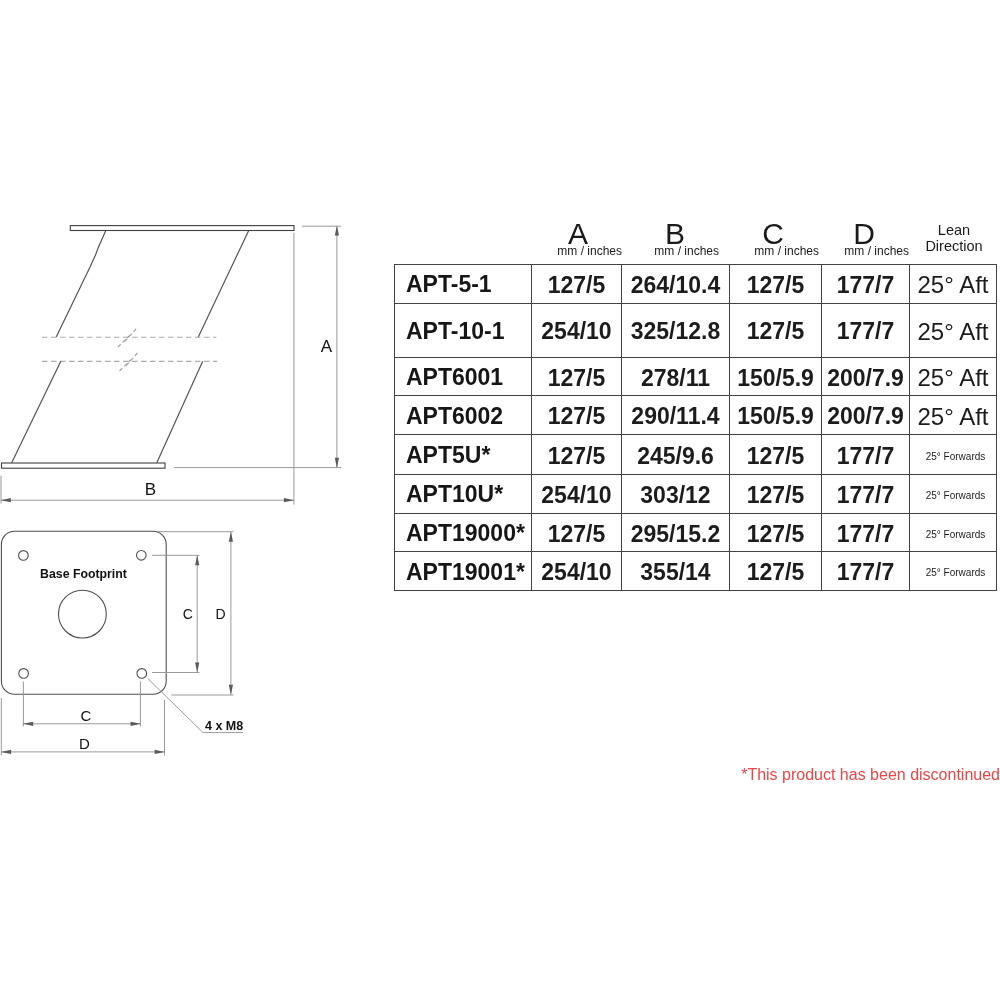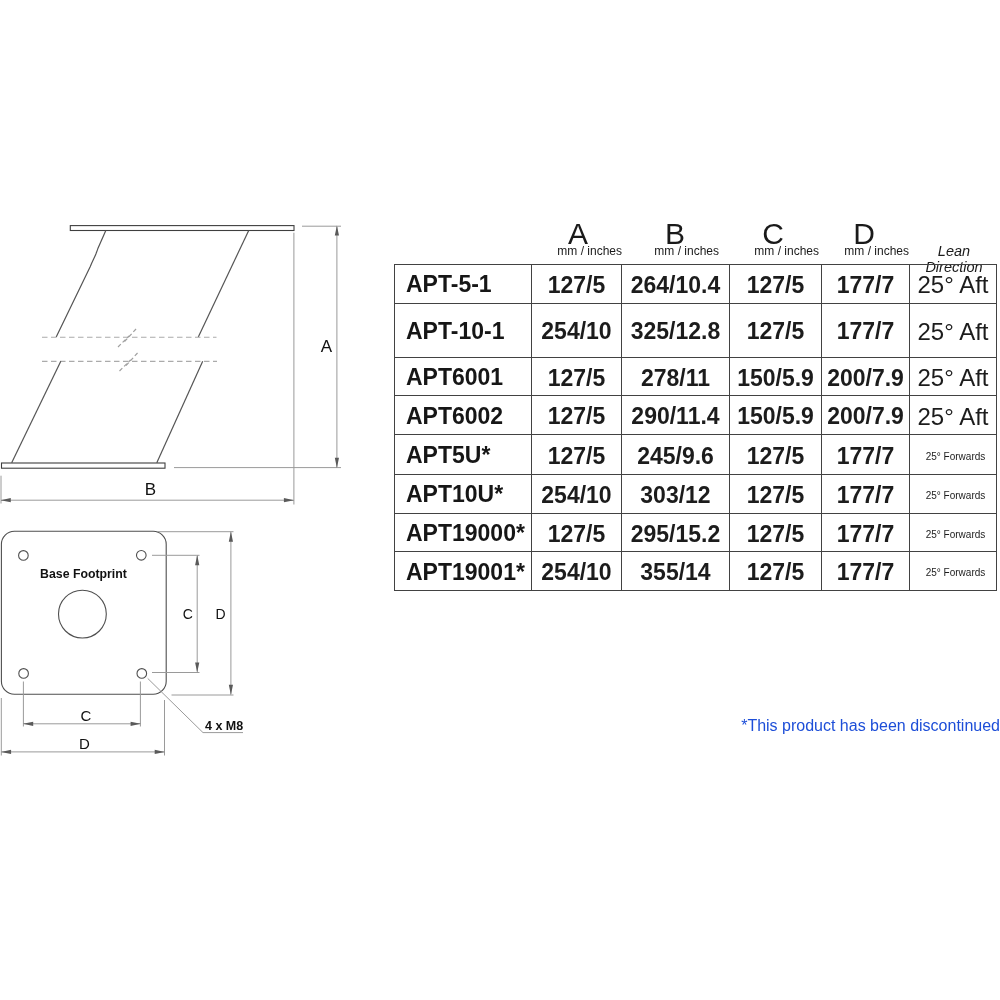--- a/index.html
+++ b/index.html
@@ -132,21 +132,21 @@
 <div class="hsub" style="left:629px;top:245px;width:90px;">mm / inches</div>
 
 <div class="hletter" style="left:743px;top:219px;width:60px;">C</div>
 
 <div class="hsub" style="left:729px;top:245px;width:90px;">mm / inches</div>
 
 <div class="hletter" style="left:834px;top:219px;width:60px;">D</div>
 
 <div class="hsub" style="left:819px;top:245px;width:90px;">mm / inches</div>
 
-<div class="hlean" style="left:914px;top:244px;width:80px;font-style:italic;">Lean<br>Direction</div>
+<div class="hlean" style="left:914px;top:223px;width:80px;">Lean<br>Direction</div>
 
 <table class="spec">
   <colgroup>
       <col style="width:137px">
       <col style="width:90px">
       <col style="width:108px">
       <col style="width:92px">
       <col style="width:88px">
       <col style="width:87px">
     </colgroup>
@@ -219,13 +219,13 @@
         <td class="model">APT19001*</td>
         <td class="data">254/10</td>
         <td class="data">355/14</td>
         <td class="data">127/5</td>
         <td class="data">177/7</td>
         <td class="fwd">25° Forwards</td>
       </tr>
 </tbody>
   </table>
 
-<div class="abs" style="right:0px;top:717px;font-size:16px;color:#1d4ed8;">*This product has been discontinued</div>
+<div class="abs" style="right:0px;top:766px;font-size:16px;color:#ef4444;">*This product has been discontinued</div>
 
 </body></html>

